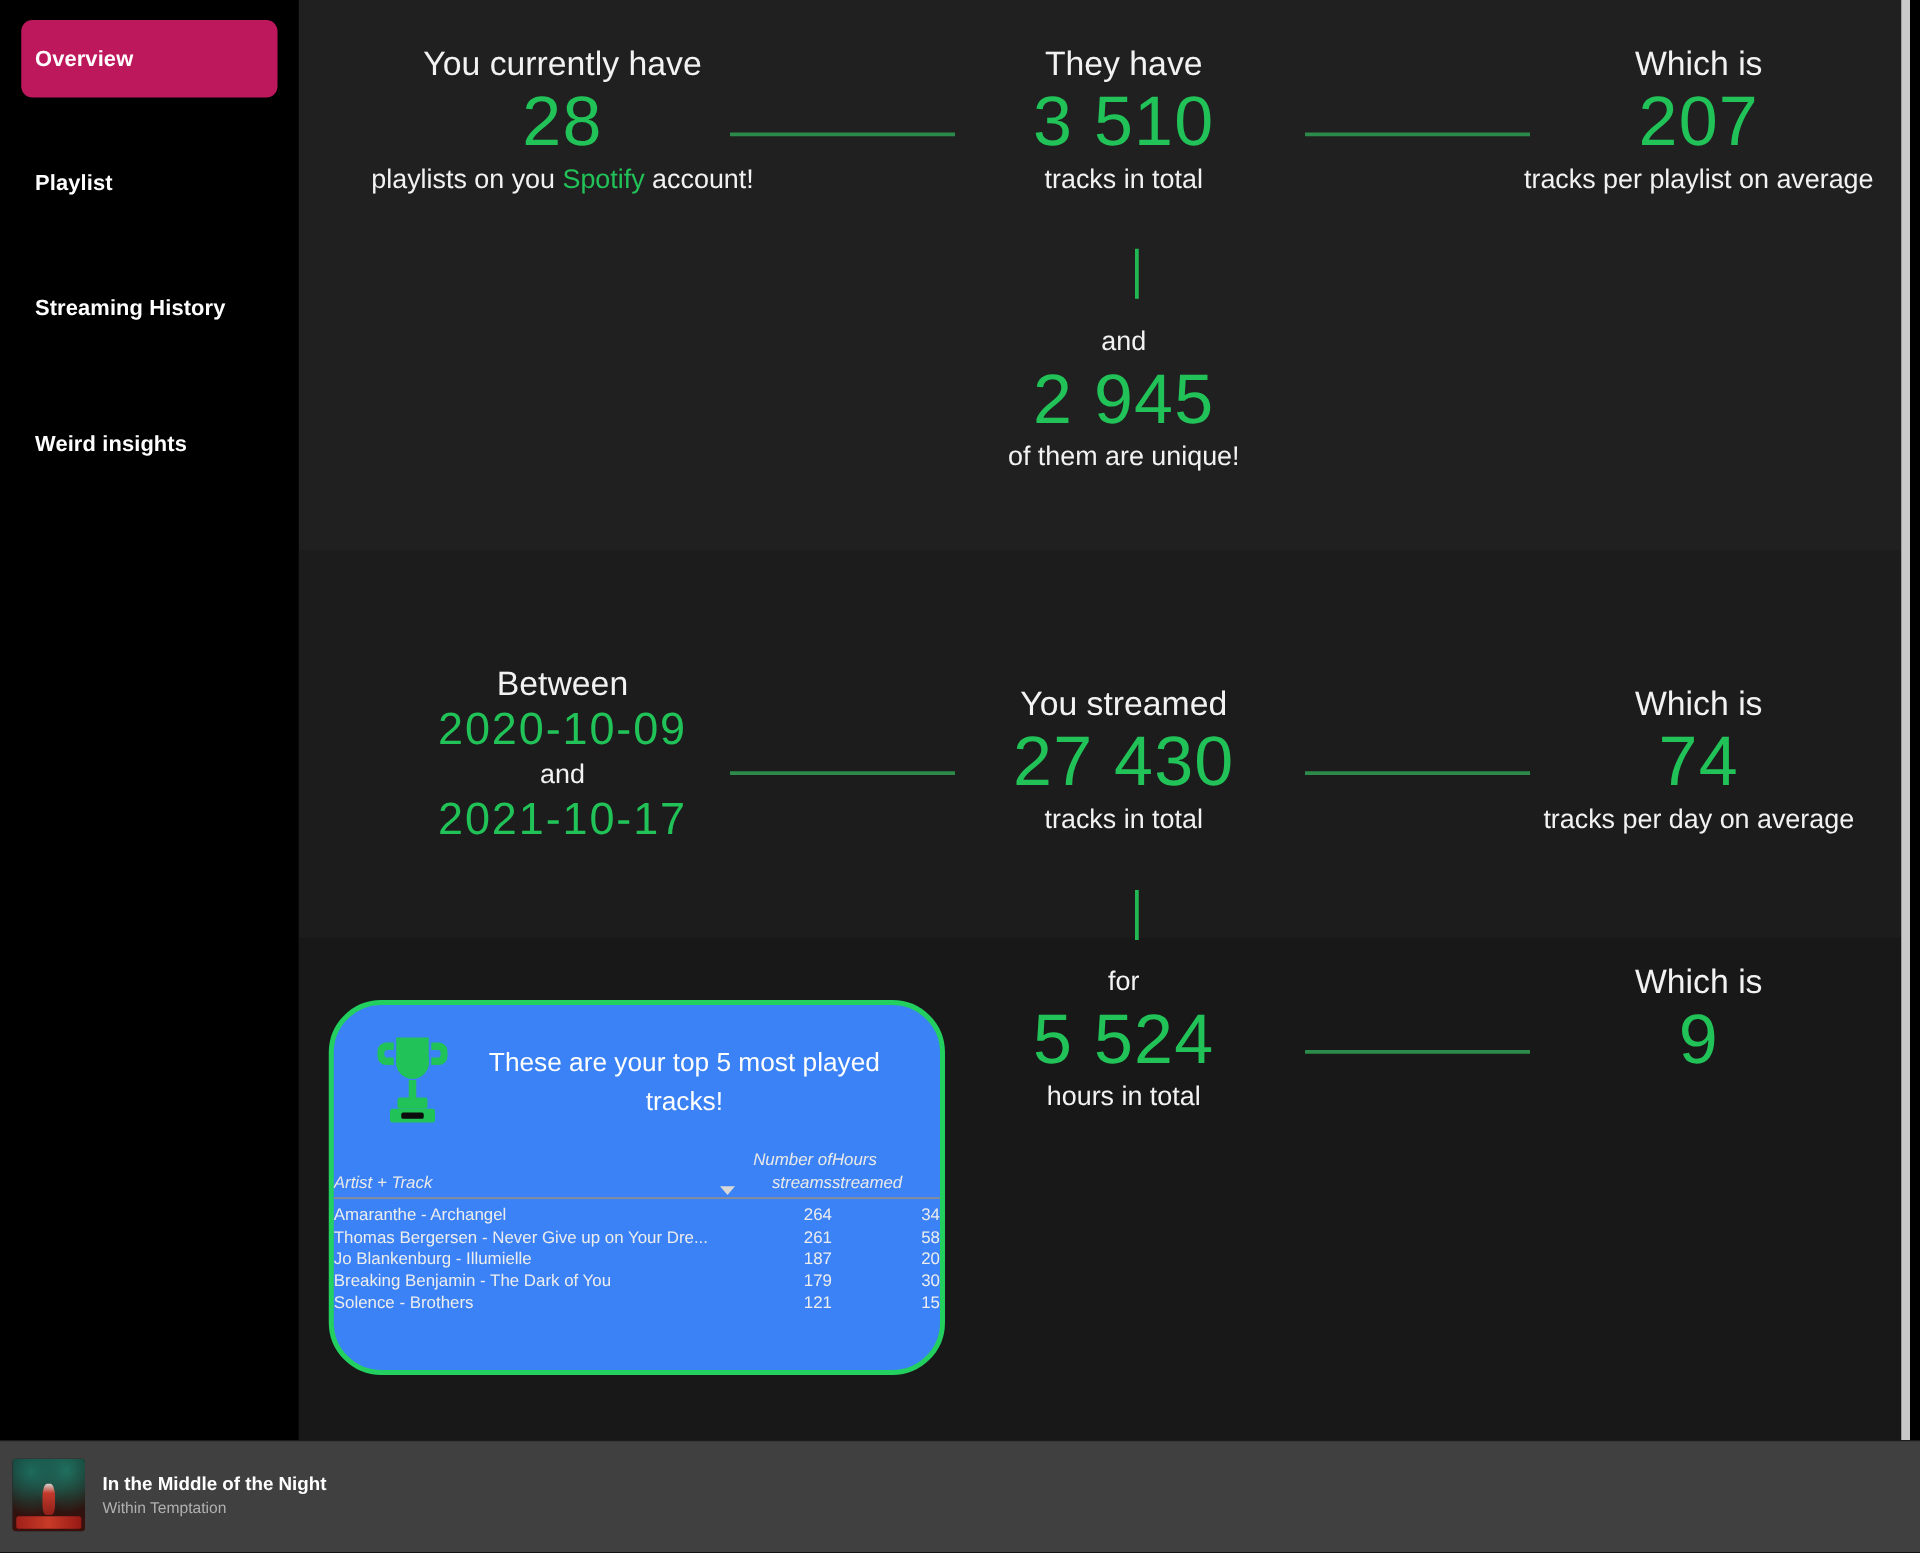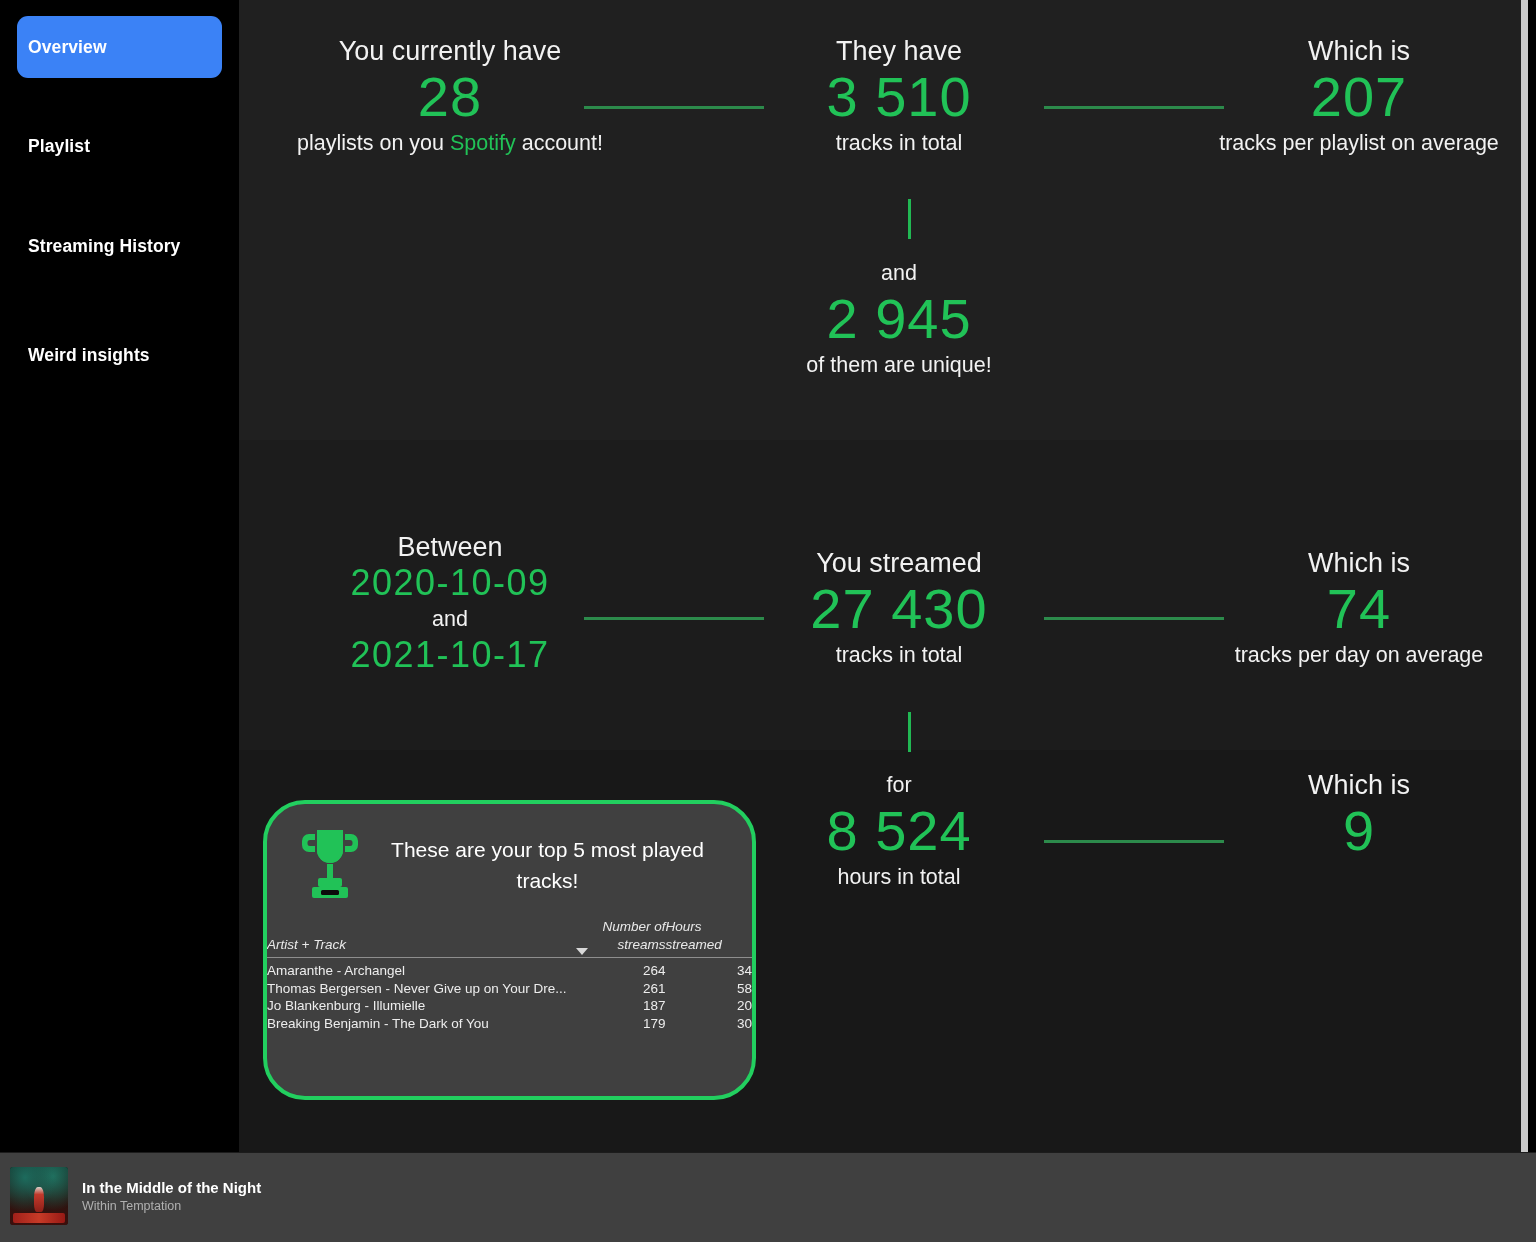--- a/index.html
+++ b/index.html
@@ -35,21 +35,21 @@
     display: flex;
     align-items: center;
     padding-left: 11px;
     border-radius: 9px;
     color: #ffffff;
     font-size: 17.5px;
     font-weight: bold;
     letter-spacing: 0.1px;
     cursor: pointer;
   }
-  .nav-item.active { background: #3b82f6; border-radius: 11px; }
+  .nav-item.active { background: #be185d; }
 
   .nav-gap-1 { height: 37px; }
   .nav-gap-2 { height: 38px; }
   .nav-gap-3 { height: 47px; }
 
   
   #content {
     position: absolute;
     left: 239px; top: 0;
     width: 1289px;
@@ -126,21 +126,21 @@
   }
 
   
   #tracks-card {
     position: absolute;
     left: 24px; top: 800px;
     width: 493px;
     height: 300px;
     border: 4px solid #22cf5f;
     border-radius: 42px;
-    background: #404040;
+    background: #3b82f6;
     overflow: hidden;
   }
   #card-head {
     display: flex;
     align-items: center;
     padding: 22px 24px 0 30px;
     gap: 18px;
   }
   #trophy { flex: none; }
   #card-title {
@@ -317,21 +317,21 @@
       <div class="stat" style="left:530px; top:550px; width:260px;">
         <div class="cap">You streamed</div>
         <div class="big">27 430</div>
         <div class="sub">tracks in total</div>
       </div>
 
       <div class="vline" style="left:669px; top:712px; height:40px;"></div>
 
       <div class="stat" style="left:530px; top:772px; width:260px;">
         <div class="mid">for</div>
-        <div class="big">8 524</div>
+        <div class="big">5 524</div>
         <div class="sub">hours in total</div>
       </div>
 
       <div class="hline" style="left:805px; top:617px; width:180px;"></div>
 
       <div class="stat" style="left:960px; top:550px; width:320px;">
         <div class="cap">Which is</div>
         <div class="big">74</div>
         <div class="sub">tracks per day on average</div>
       </div>
@@ -391,20 +391,25 @@
               <tr>
                 <td class="c-artist">Jo Blankenburg - Illumielle</td>
                 <td class="c-streams">187</td>
                 <td class="c-hours">20</td>
               </tr>
               <tr>
                 <td class="c-artist">Breaking Benjamin - The Dark of You</td>
                 <td class="c-streams">179</td>
                 <td class="c-hours">30</td>
               </tr>
+              <tr>
+                <td class="c-artist">Solence - Brothers</td>
+                <td class="c-streams">121</td>
+                <td class="c-hours">15</td>
+              </tr>
             </tbody>
         </table>
       </section>
 
     </div>
 
     <div id="scrollbar-track"></div>
   </main>
 
   <footer id="player">

